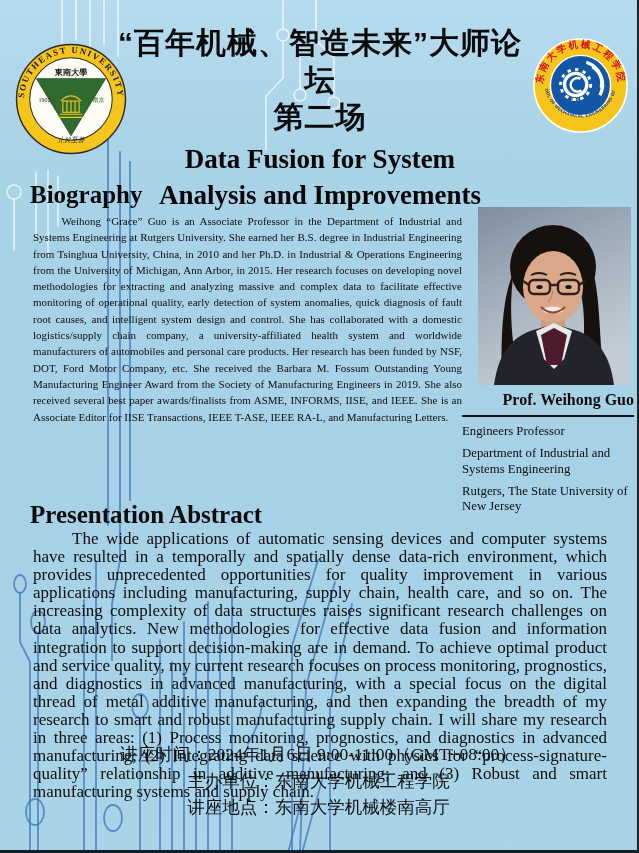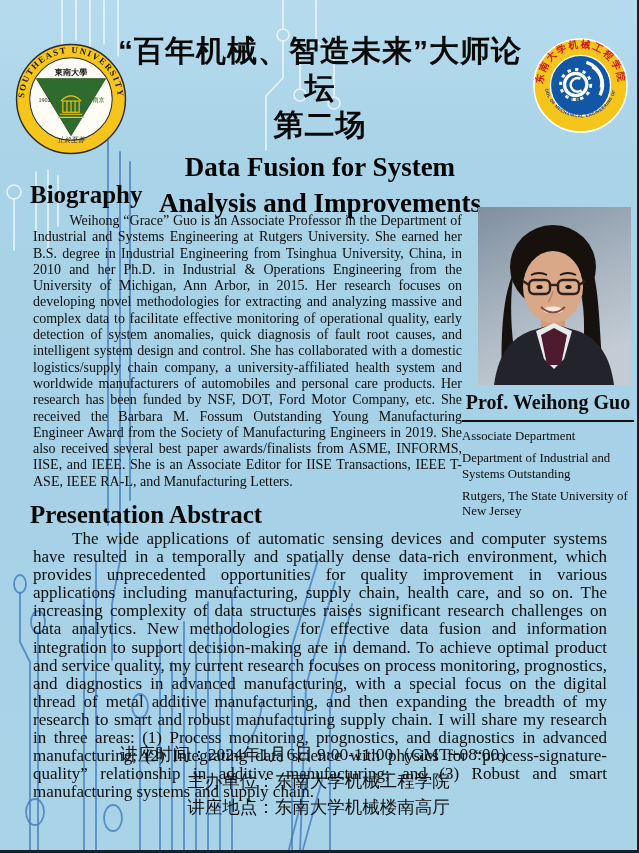--- a/index.html
+++ b/index.html
@@ -3,34 +3,34 @@
 <meta charset="utf-8">
 <style>
   html,body{margin:0;padding:0;background:#e8eef2;}
   .poster{
     position:relative;width:639px;height:853px;overflow:hidden;box-sizing:border-box;
     background:linear-gradient(180deg,#b6dbee 0%,#a9d3e7 18%,#a6d1e6 60%,#a9d4e8 100%);
     border-right:2px solid #15202b;border-bottom:3px solid #15202b;
     font-family:"Liberation Serif","DejaVu Serif",serif;color:#0d0d0d;
   }
   .bg-circuit{position:absolute;inset:0;pointer-events:none;}
-  .hdr-titles{position:absolute;left:104px;top:32px;width:432px;text-align:center;}
+  .hdr-titles{position:absolute;left:104px;top:24px;width:432px;text-align:center;}
   .cn-title{font-family:"Liberation Sans","DejaVu Sans",sans-serif;font-weight:bold;
     font-size:30px;line-height:37px;color:#0a0a0a;letter-spacing:1px;}
   .en-title{font-weight:bold;font-size:27px;line-height:32px;margin-top:8px;color:#050505;}
   .logo{position:absolute;}
   .logo-left{left:15px;top:43px;width:112px;height:112px;}
   .logo-right{left:532px;top:37px;width:97px;height:97px;}
   .section-heading{position:absolute;left:30px;font-weight:bold;font-size:25px;color:#0a0a0a;}
   .bio-heading{top:181px;}
-  .bio-text{position:absolute;left:33px;top:213px;width:429px;font-size:14px;line-height:16.3px;
+  .bio-text{position:absolute;left:33px;top:213px;width:429px;font-size:11px;line-height:16.3px;
     text-align:justify;text-indent:2.6em;font-family:Liberation Serif, serif;}
   .speaker-card{position:absolute;left:462px;top:207px;width:172px;}
   .portrait{display:block;margin-left:16px;width:153px;height:178px;}
-  .speaker-name{text-align:center;font-weight:bold;font-size:20px;margin-top:6px;}
+  .speaker-name{text-align:right;font-weight:bold;font-size:16px;margin-top:6px;}
   .speaker-rule{border:none;border-top:2px solid #101010;margin:6px 0 4px 0;}
   .speaker-details p{margin:7px 0 0 0;font-size:12.8px;line-height:1.2;}
   .abs-heading{top:501px;text-align:right;}
   .abs-text{position:absolute;left:33px;top:530px;width:574px;font-size:17px;line-height:18.1px;
     text-align:justify;text-indent:2.3em;}
   .footer{position:absolute;left:0;top:741px;width:100%;text-align:center;}
   .footer div{font-size:17.5px;line-height:26.5px;color:#101010;}
   svg text{user-select:none;}
 </style>
 </head>
@@ -179,22 +179,22 @@
       </g>
       <ellipse cx="61.5" cy="80" rx="3.2" ry="2" fill="#1d1410"></ellipse>
       <ellipse cx="90.5" cy="80" rx="3.2" ry="2" fill="#1d1410"></ellipse>
       <path d="M75,84 Q73,92 70,95" stroke="#bc8663" stroke-width="1.4" fill="none"></path>
       <ellipse cx="75" cy="103" rx="10" ry="3.6" fill="#f1e8e0"></ellipse>
       <path d="M63,100 Q75,111 87,100" stroke="#8a4a3a" stroke-width="2" fill="none"></path>
     </svg>
     <div class="speaker-name">Prof. Weihong Guo</div>
     <hr class="speaker-rule">
     <div class="speaker-details">
-      <p>Associate Department</p>
-      <p>Department of Industrial and Systems Outstanding</p>
+      <p>Engineers Professor</p>
+      <p>Department of Industrial and Systems Engineering</p>
       <p>Rutgers, The State University of New Jersey</p>
     </div>
   </div>
 
   <div class="section-heading abs-heading">Presentation Abstract</div>
   <div class="abs-text">The wide applications of automatic sensing devices and computer systems have resulted in a temporally and spatially dense data-rich environment, which provides unprecedented opportunities for quality improvement in various applications including manufacturing, supply chain, health care, and so on. The increasing complexity of data structures raises significant research challenges on data analytics. New methodologies for effective data fusion and information integration to support decision-making are in demand. To achieve optimal product and service quality, my current research focuses on process monitoring, prognostics, and diagnostics in advanced manufacturing, with a special focus on the digital thread of metal additive manufacturing, and then expanding the breadth of my research to smart and robust manufacturing supply chain. I will share my research in three areas: (1) Process monitoring, prognostics, and diagnostics in advanced manufacturing; (2) Integrating data science with physics for “process-signature-quality” relationship in additive manufacturing; and (3) Robust and smart manufacturing systems and supply chain.</div>
 
   <div class="footer">
     <div>讲座时间：2024年1月6日 9:00-11:00（GMT+08:00）</div>
     <div>主办单位：东南大学机械工程学院</div>

